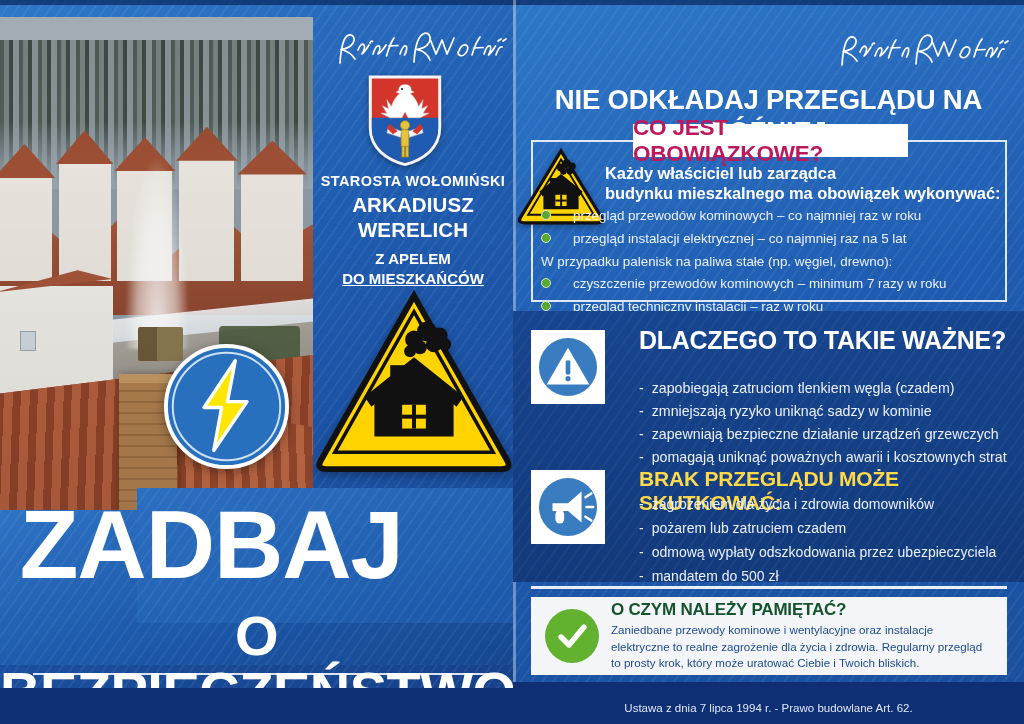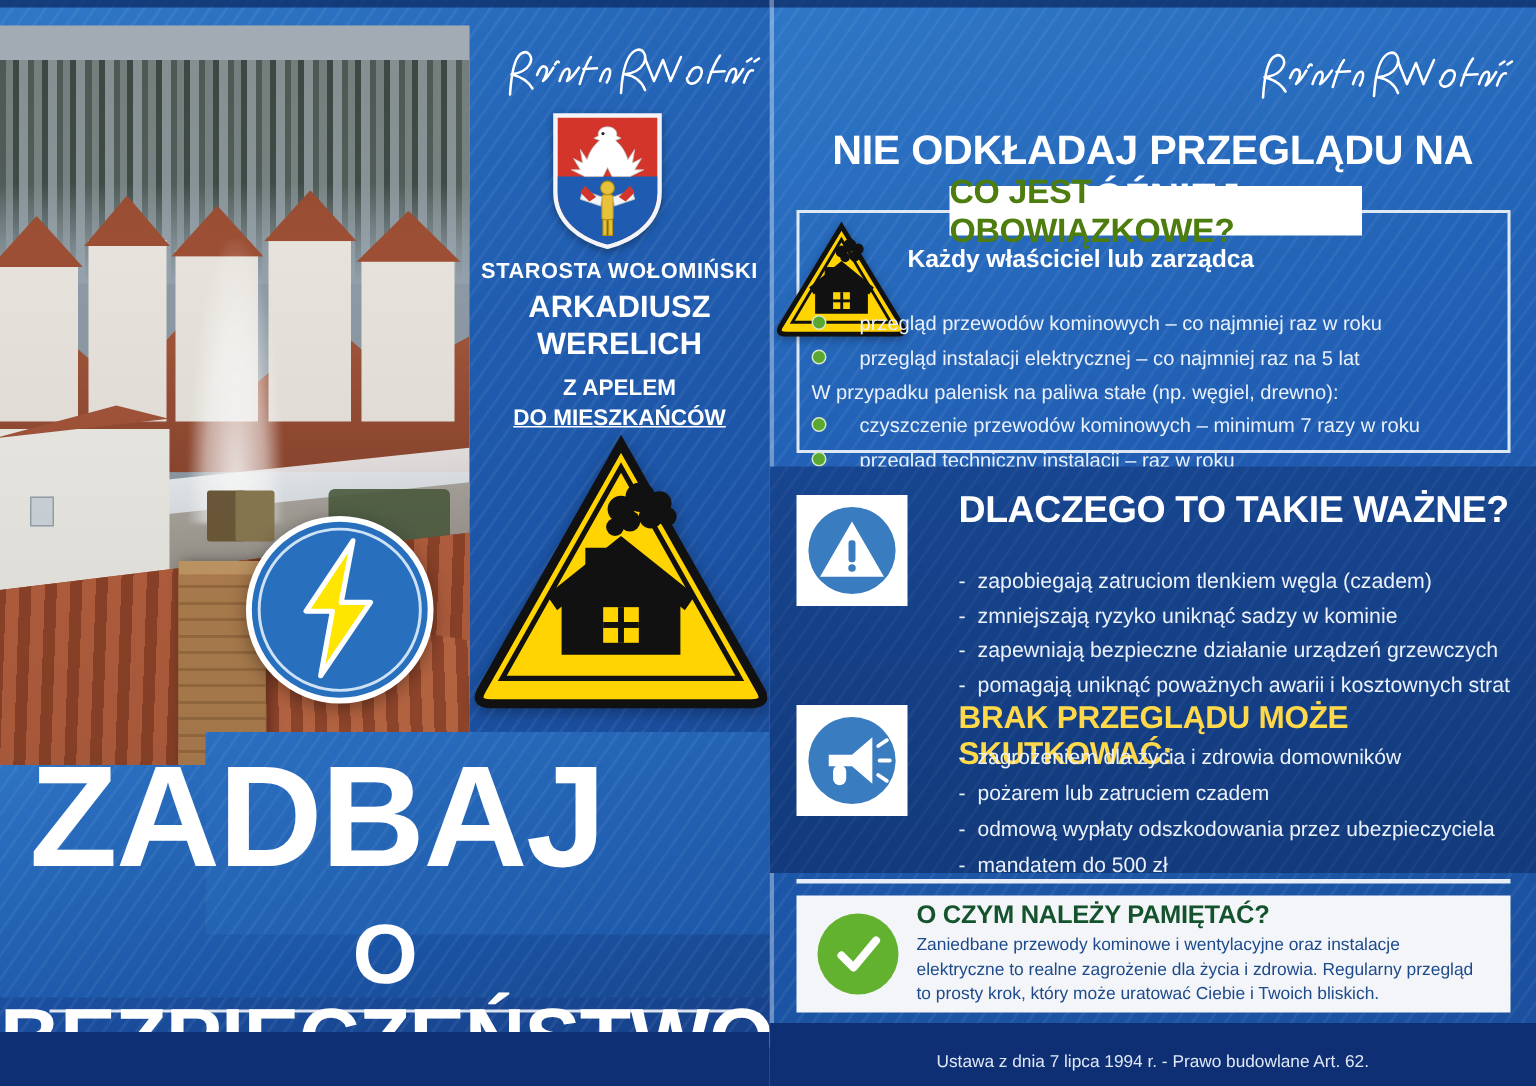--- a/index.html
+++ b/index.html
@@ -127,21 +127,21 @@
 
   .sig-right{position:absolute;right:12px;top:28px;width:180px;height:46px;}
 
   .nie-odkladaj{
     position:absolute;left:0;top:84px;width:511px;text-align:center;
     color:#fff;font-size:27.5px;font-weight:800;letter-spacing:-.2px;
   }
 
   .co-jest{
     position:absolute;left:120px;top:124px;width:275px;height:33px;
-    background:#fff;color:#4d7c0f;
+    background:#fff;color:#be185d;
     display:flex;align-items:center;justify-content:center;
     font-size:22.5px;font-weight:800;letter-spacing:-.2px;
   }
 
   .oblig-box{
     position:absolute;left:18px;top:140px;width:476px;height:162px;
     border:2px solid rgba(255,255,255,.85);box-sizing:border-box;
   }
   .tri-small{position:absolute;left:4px;top:146px;width:88px;height:80px;}
   .tri-small svg{width:100%;height:100%;display:block;filter:drop-shadow(0 2px 3px rgba(0,0,0,.3));}
@@ -368,20 +368,21 @@
           <circle cx="58" cy="32" r="4"></circle>
         </g>
         <rect x="48" y="61" width="14" height="14" fill="#ffd400"></rect>
         <rect x="54" y="61" width="2.4" height="14" fill="#111"></rect>
         <rect x="48" y="67" width="14" height="2.4" fill="#111"></rect>
       </svg>
     </div>
 
     <div class="oblig-head">
       <div>Każdy właściciel lub zarządca</div>
+      <div>budynku mieszkalnego ma obowiązek wykonywać:</div>
     </div>
 
     <div class="oblig-list">
         <div class="li">
           <span class="dot"></span>
           <span>przegląd przewodów kominowych – co najmniej raz w roku</span>
         </div>
         <div class="li">
           <span class="dot"></span>
           <span>przegląd instalacji elektrycznej – co najmniej raz na 5 lat</span>

